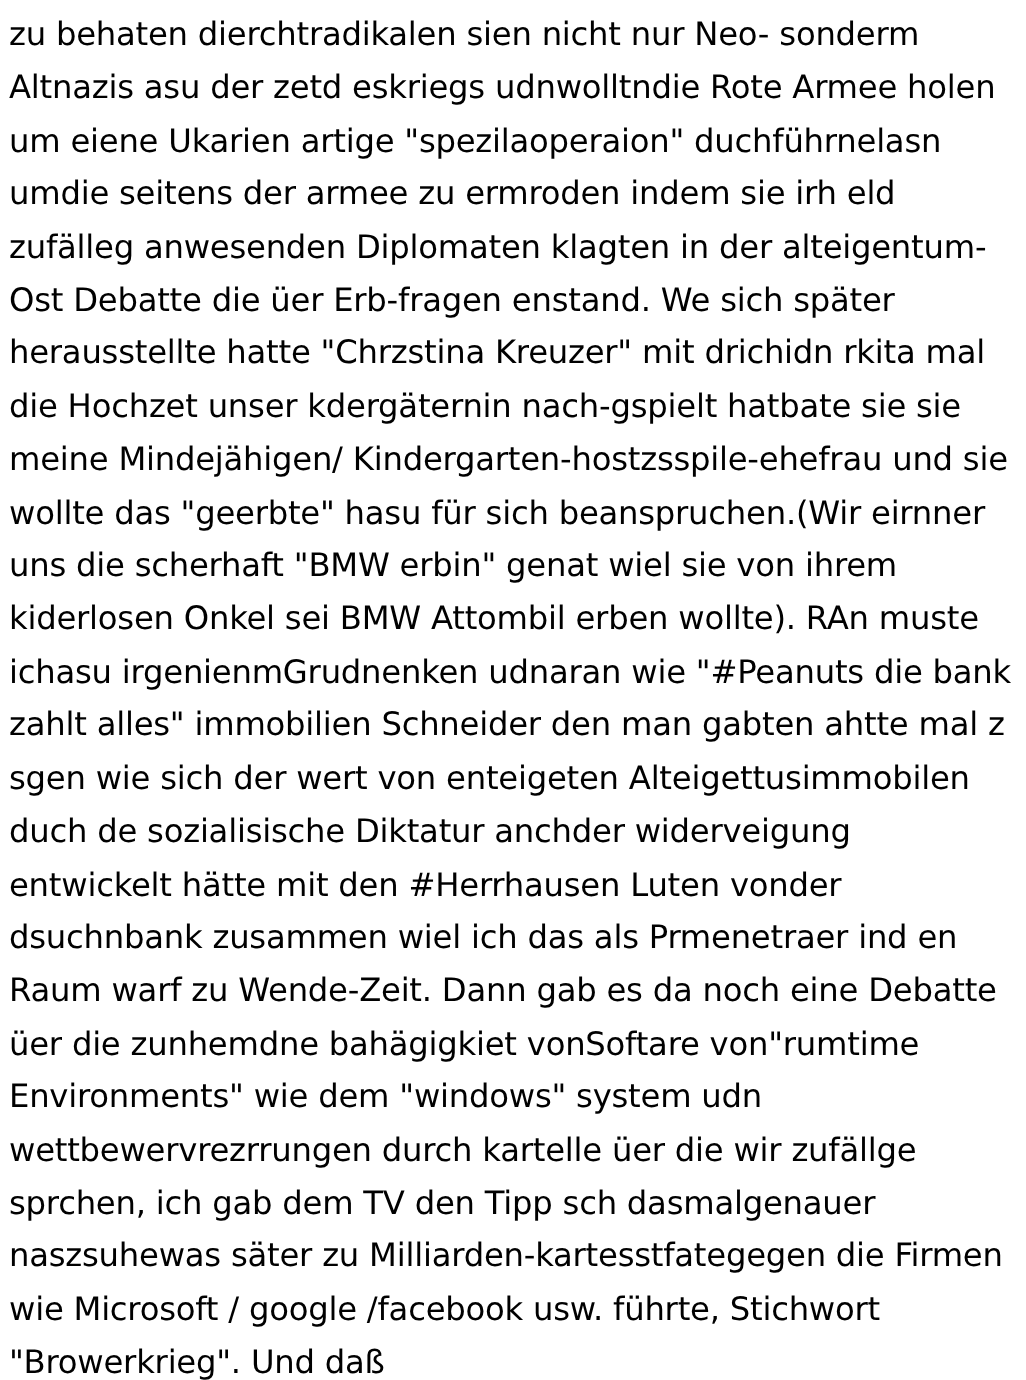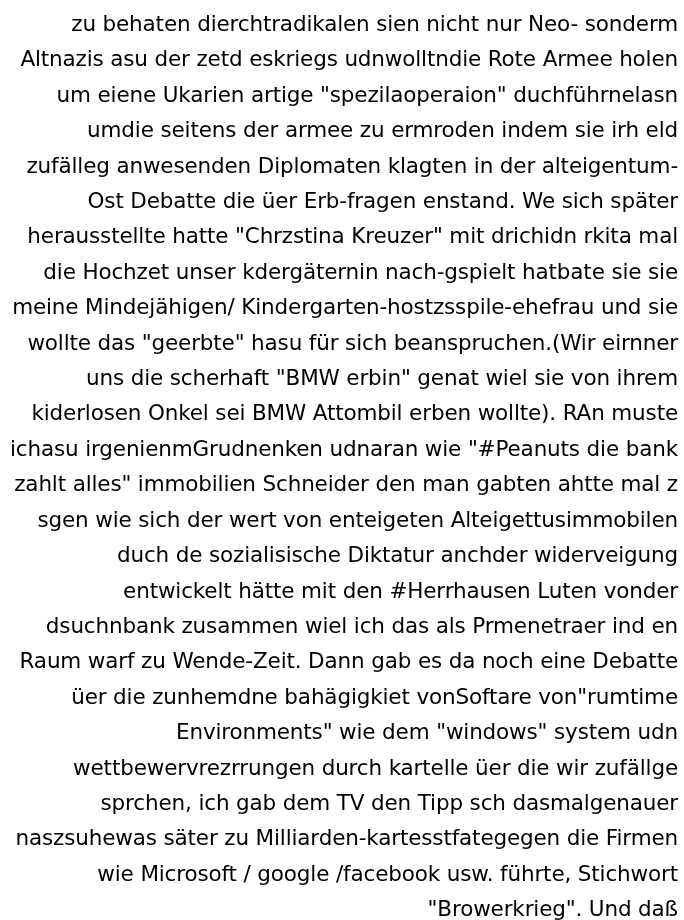--- a/index.html
+++ b/index.html
@@ -12,21 +12,20 @@
     height: 920px;
     overflow: hidden;
     font-family: "DejaVu Sans", sans-serif;
   }
   #doc {
     box-sizing: border-box;
     width: 684px;
     height: 664px;
     padding: 6px 6px 12px 6px;
     background: #ffffff;
-    text-align: right;
   }
   .text-block {
     color: #000000;
     font-family: "DejaVu Sans", sans-serif;
     font-size: 21.5px;
     line-height: 35.4px;
     letter-spacing: -0.15px;
     white-space: pre-wrap;
     word-break: normal;
     overflow-wrap: break-word;

